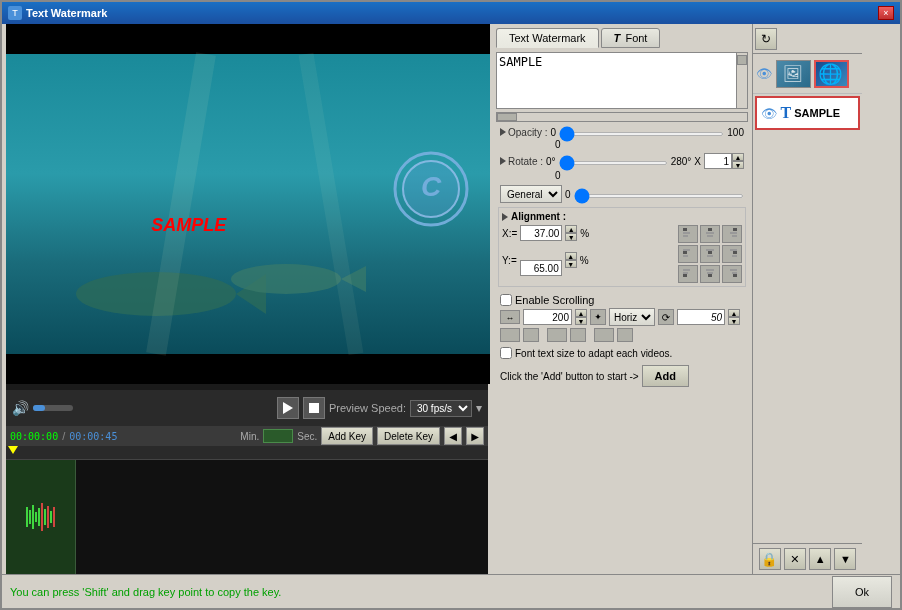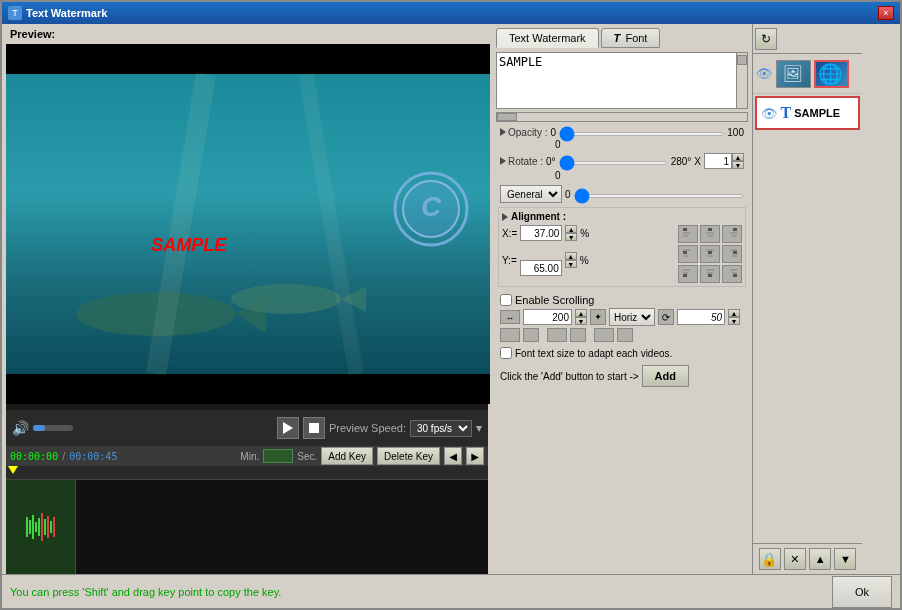--- a/index.html
+++ b/index.html
@@ -369,21 +369,20 @@
     <div class="title-bar-left">
       <div class="title-icon">T</div>
       <span class="title-text">Text Watermark</span>
     </div>
     <div class="close-btn">×</div>
   </div>
 
   <div class="main-content">
 
     <div class="left-panel">
-      <div class="preview-label">Preview:</div>
 
       <div class="video-area">
         <div class="video-bg">
 
           <svg class="scene-overlay" viewBox="0 0 484 360">
 
             <rect x="0" y="0" width="484" height="30" fill="#000"></rect>
             <rect x="0" y="330" width="484" height="30" fill="#000"></rect>
 
             <defs>

